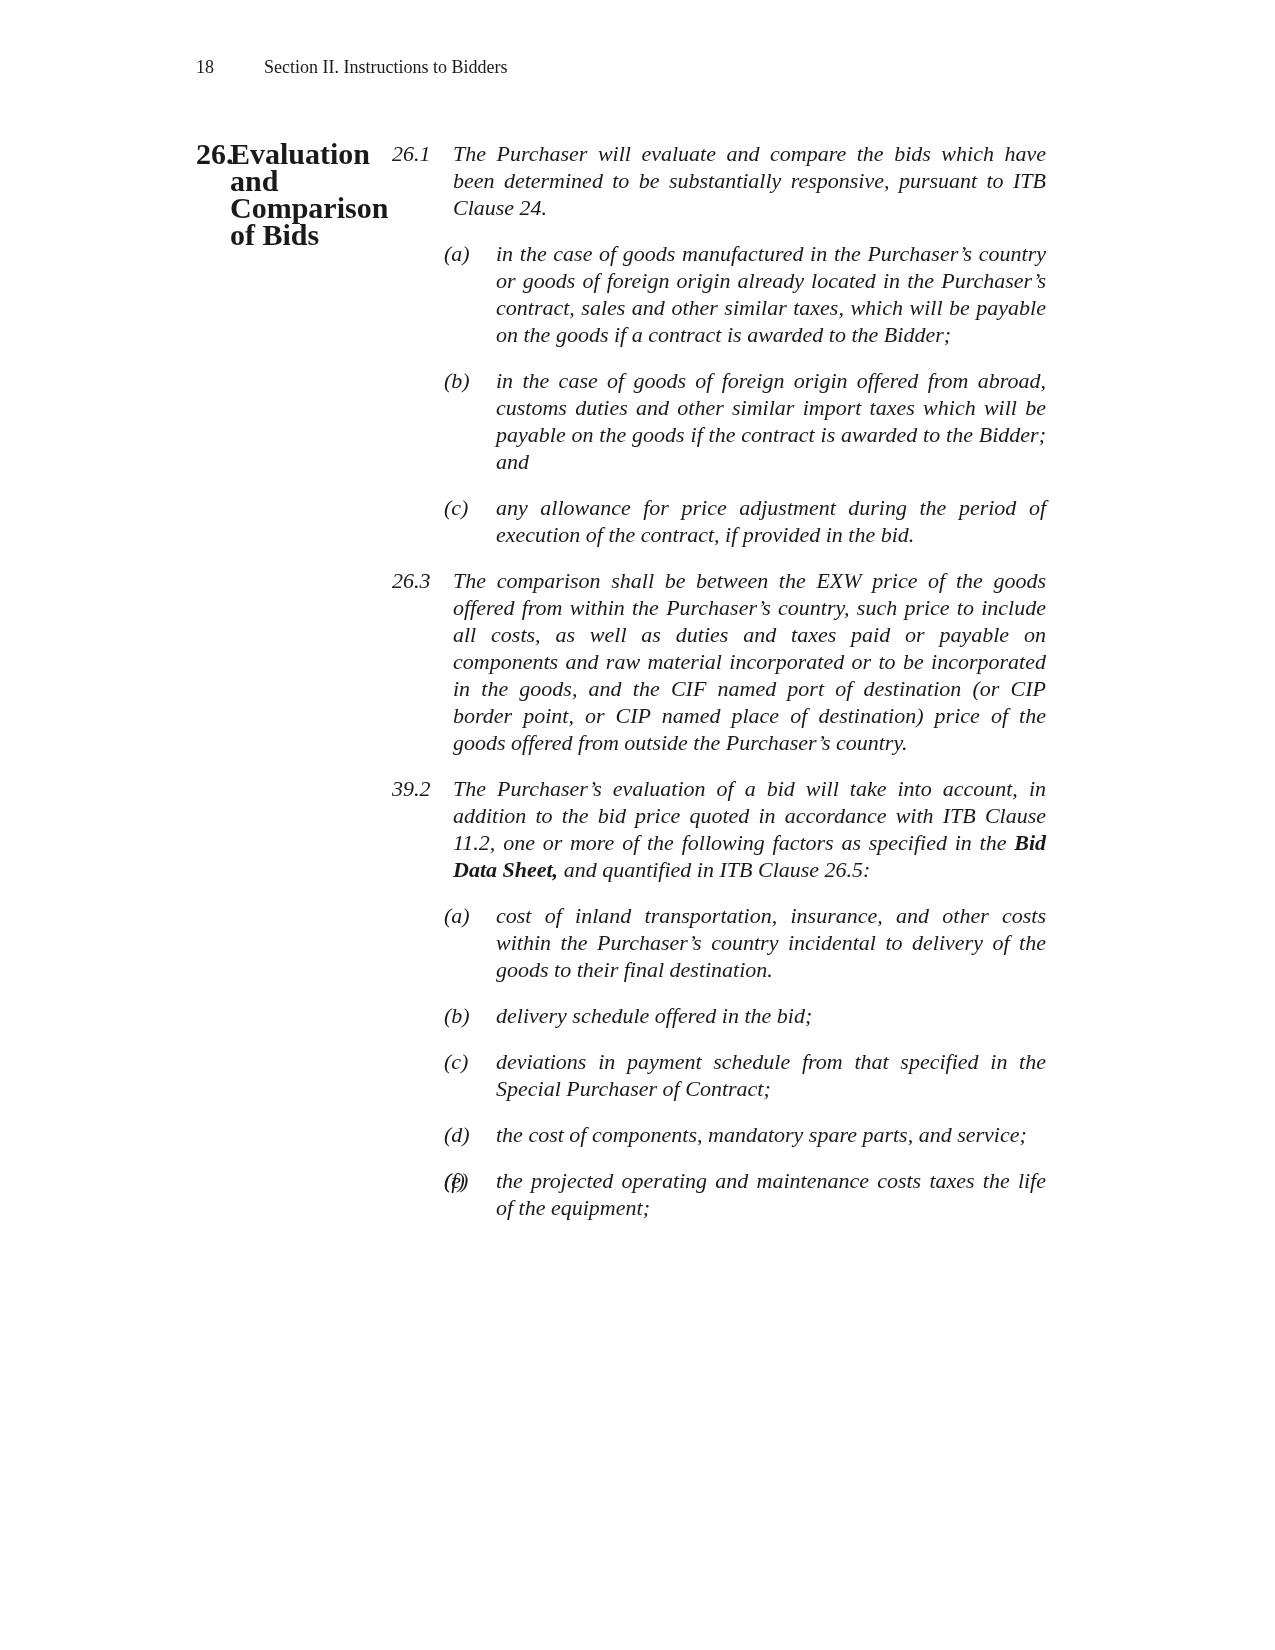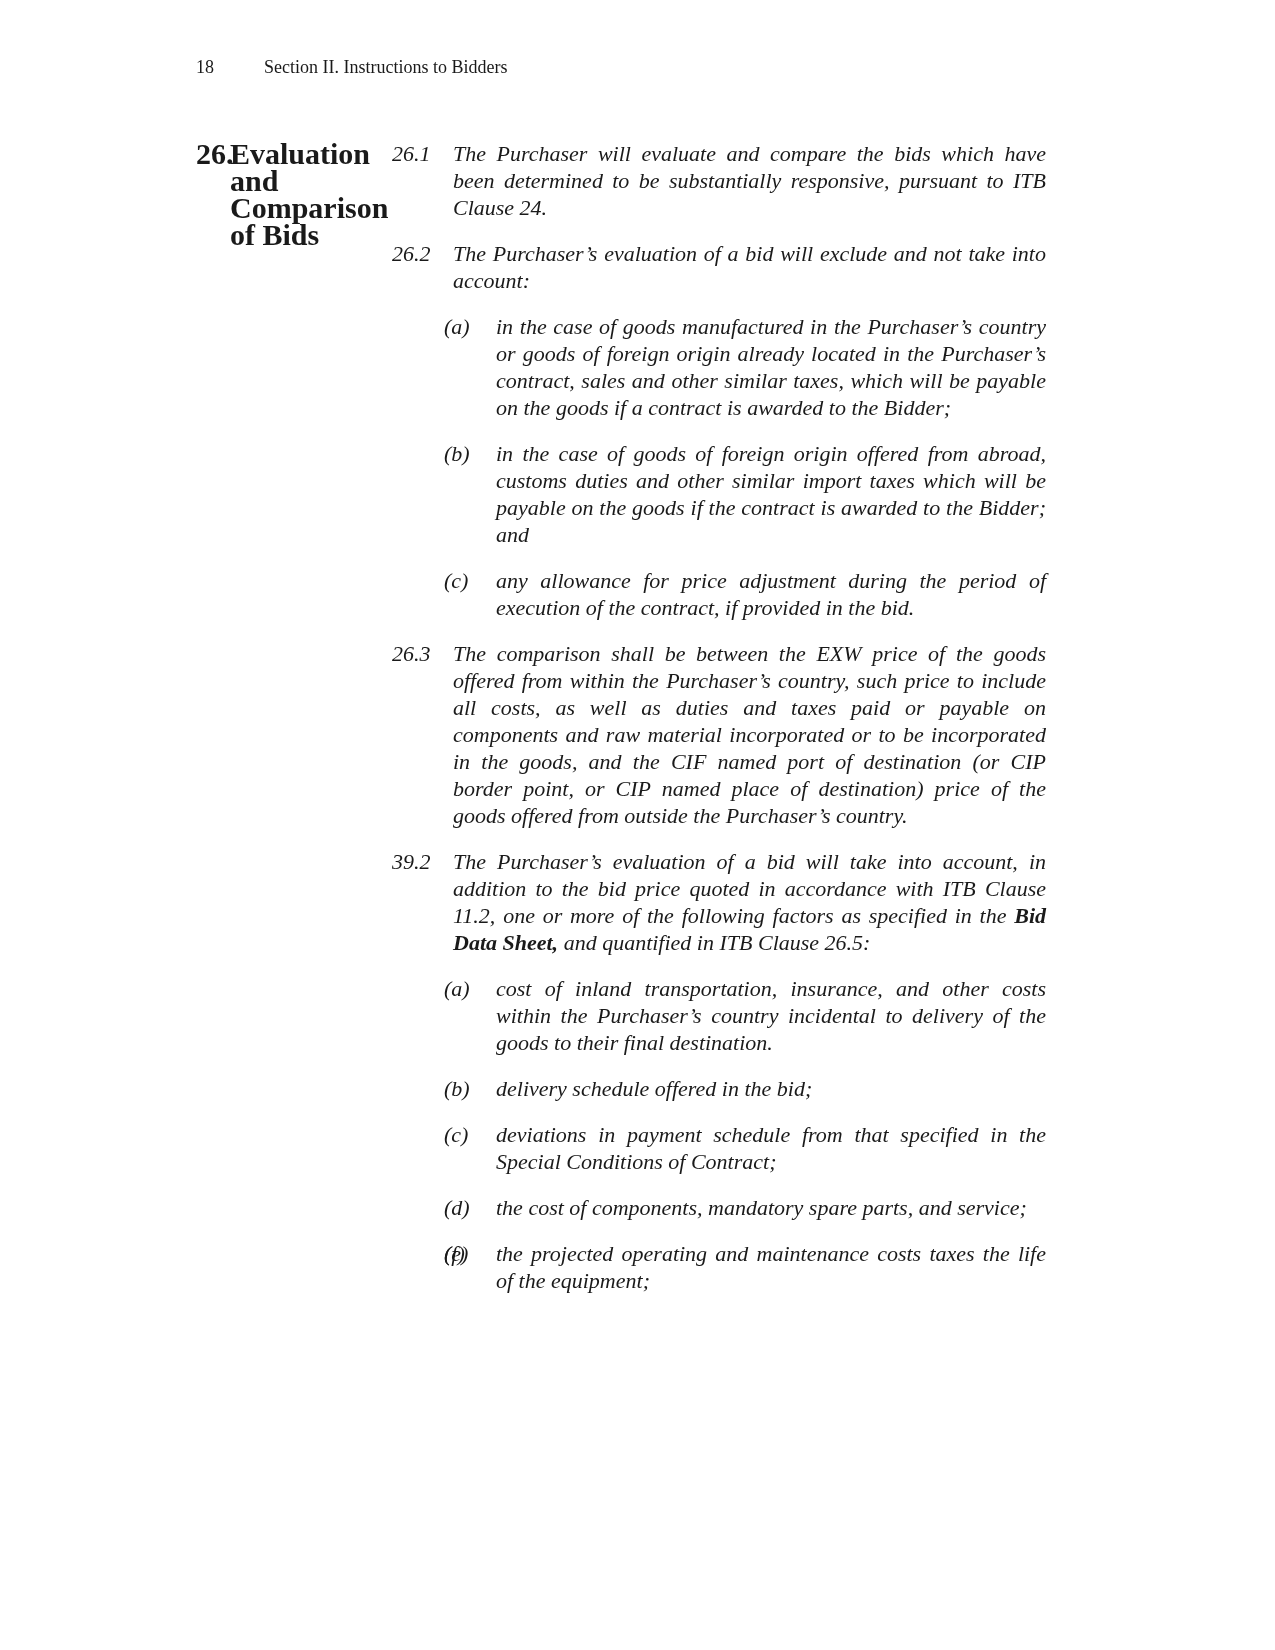--- a/index.html
+++ b/index.html
@@ -45,24 +45,20 @@
   <span class="txt">Evaluation and Comparison of Bids</span>
 </div>
 
 <div class="content">
 
   <div class="clause">
     <span class="cnum">26.1</span>
     <div class="ctext">The Purchaser will evaluate and compare the bids which have been determined to be substantially responsive, pursuant to ITB Clause 24.</div>
   </div>
 
-  <div class="clause">
-    <span class="cnum">26.2</span>
-    <div class="ctext">The Purchaser’s evaluation of a bid will exclude and not take into account:</div>
-  </div>
   <div class="items" style="margin-top:0;">
     <div class="item">
       <span class="ilabel">(a)</span>
       <div class="itext">in the case of goods manufactured in the Purchaser’s country or goods of foreign origin already located in the Purchaser’s contract, sales and other similar taxes, which will be payable on the goods if a contract is awarded to the Bidder;</div>
     </div>
     <div class="item">
       <span class="ilabel">(b)</span>
       <div class="itext">in the case of goods of foreign origin offered from abroad, customs duties and other similar import taxes which will be payable on the goods if the contract is awarded to the Bidder; and</div>
     </div>
     <div class="item" style="margin-bottom:19px;">
@@ -84,21 +80,21 @@
     <div class="item">
       <span class="ilabel">(a)</span>
       <div class="itext">cost of inland transportation, insurance, and other costs within the Purchaser’s country incidental to delivery of the goods to their final destination.</div>
     </div>
     <div class="item">
       <span class="ilabel">(b)</span>
       <div class="itext">delivery schedule offered in the bid;</div>
     </div>
     <div class="item">
       <span class="ilabel">(c)</span>
-      <div class="itext">deviations in payment schedule from that specified in the Special Conditions of Contract;</div>
+      <div class="itext">deviations in payment schedule from that specified in the Special Purchaser of Contract;</div>
     </div>
     <div class="item">
       <span class="ilabel">(d)</span>
       <div class="itext">the cost of components, mandatory spare parts, and service;</div>
     </div>
     <div class="item">
       <span class="ilabel">(e)</span>
     </div>
     <div class="item">
       <span class="ilabel">(f)</span>

